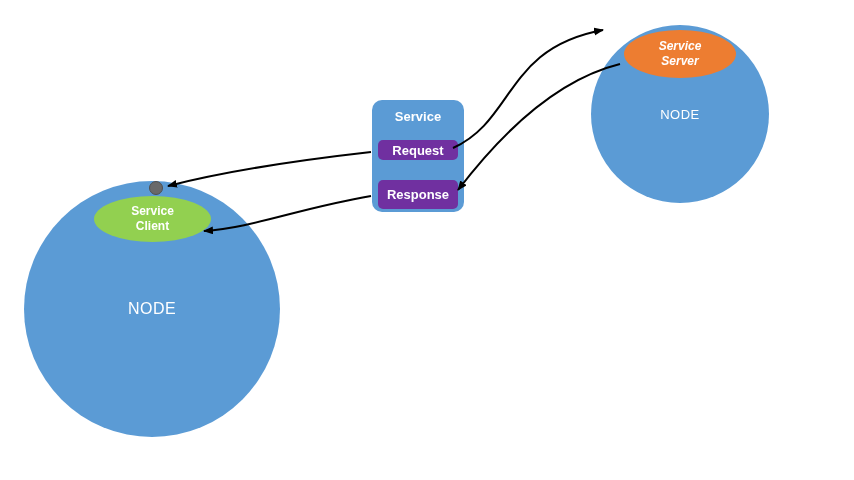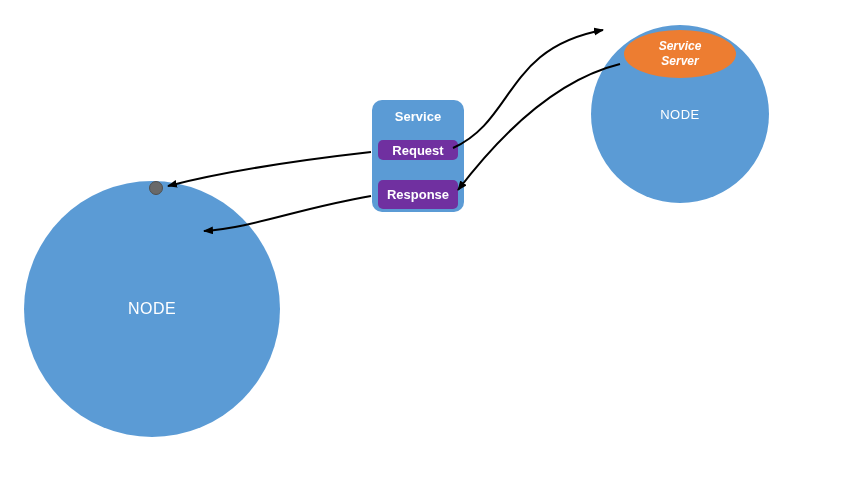--- a/index.html
+++ b/index.html
@@ -64,20 +64,23 @@
 <div class="canvas">
 
   <div class="node node-left">
     <span class="node-label">NODE</span>
   </div>
 
   <div class="node node-right">
     <span class="node-label">NODE</span>
   </div>
 
+  <div class="ellipse client">
+    <span class="ellipse-label">Service Client</span>
+  </div>
 
   <div class="ellipse server">
     <span class="ellipse-label">Service Server</span>
   </div>
 
   <div class="service-box">
     <div class="service-title">Service</div>
     <div class="msg msg-request">Request</div>
     <div class="msg msg-response">Response</div>
   </div>

